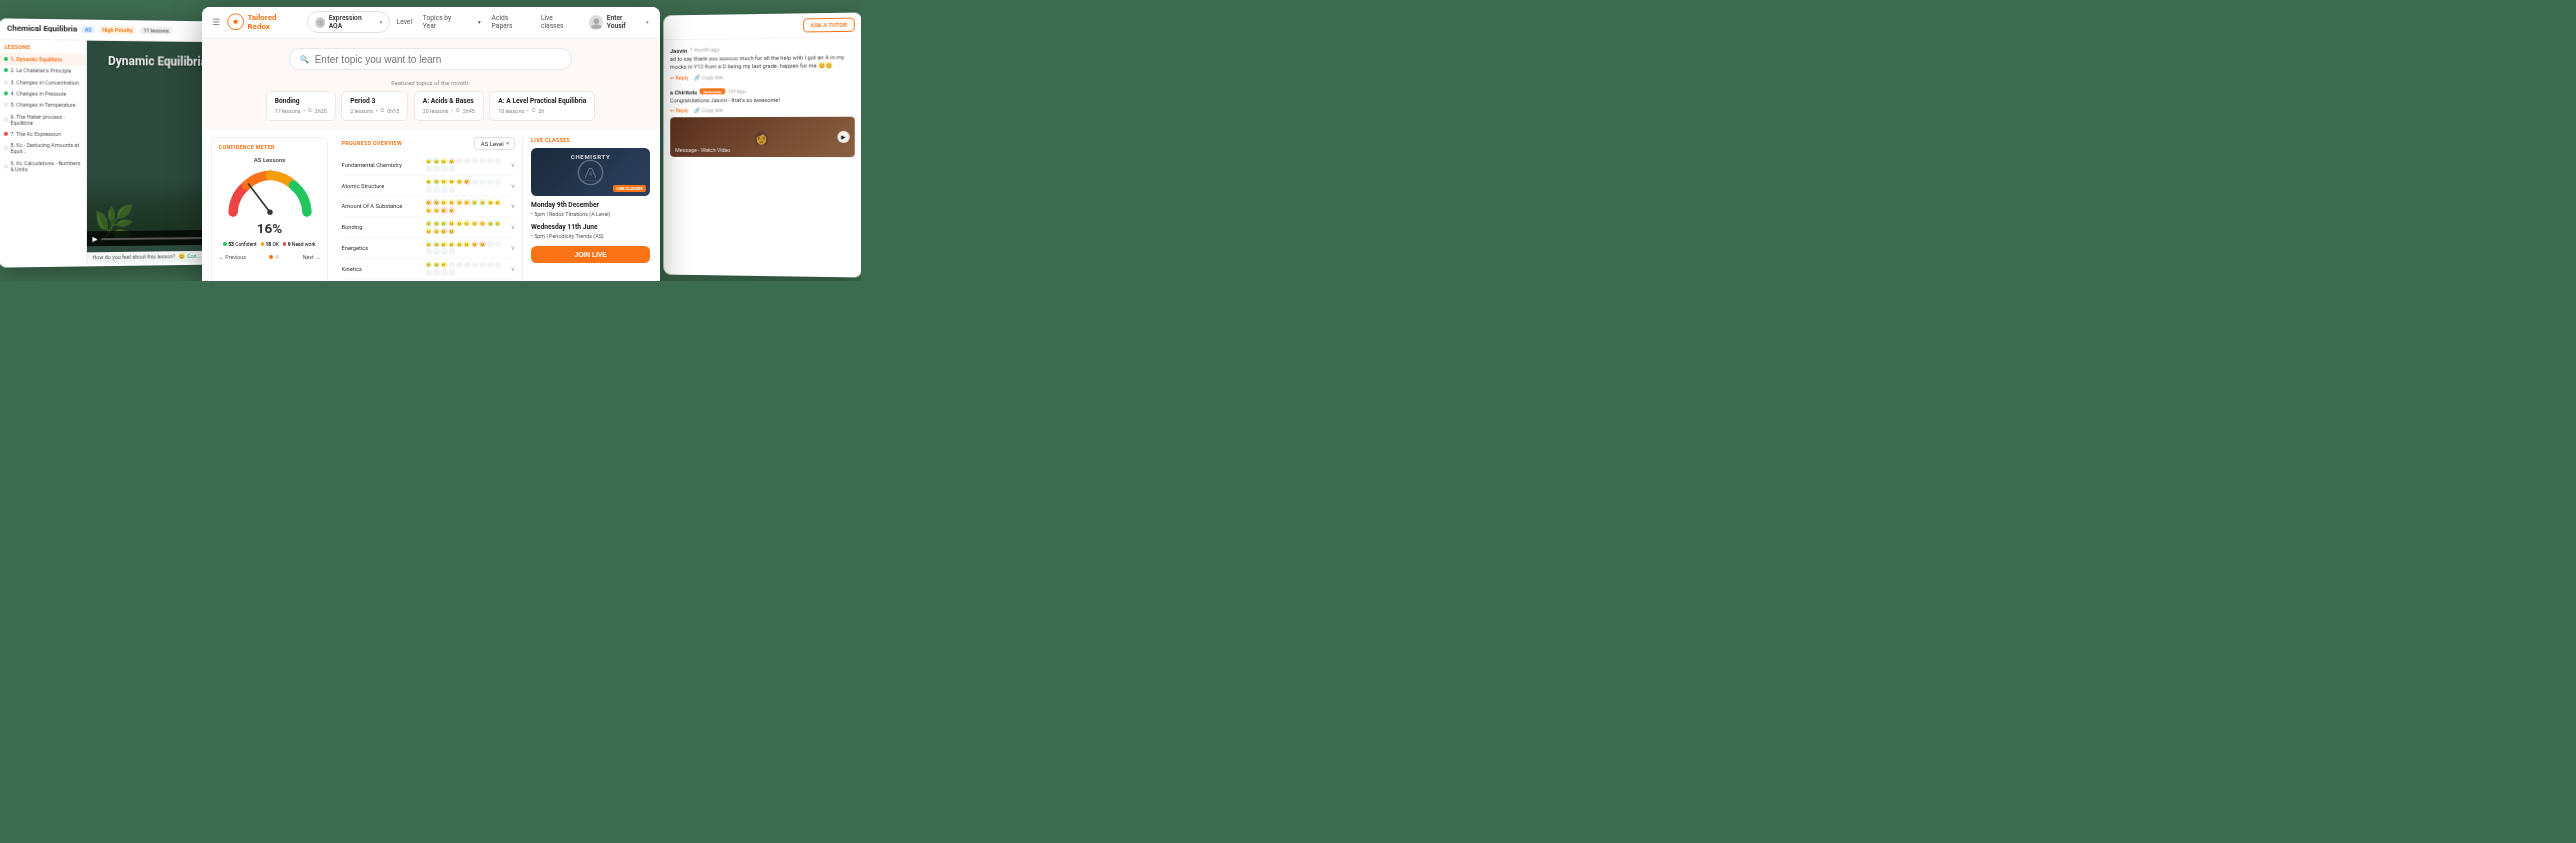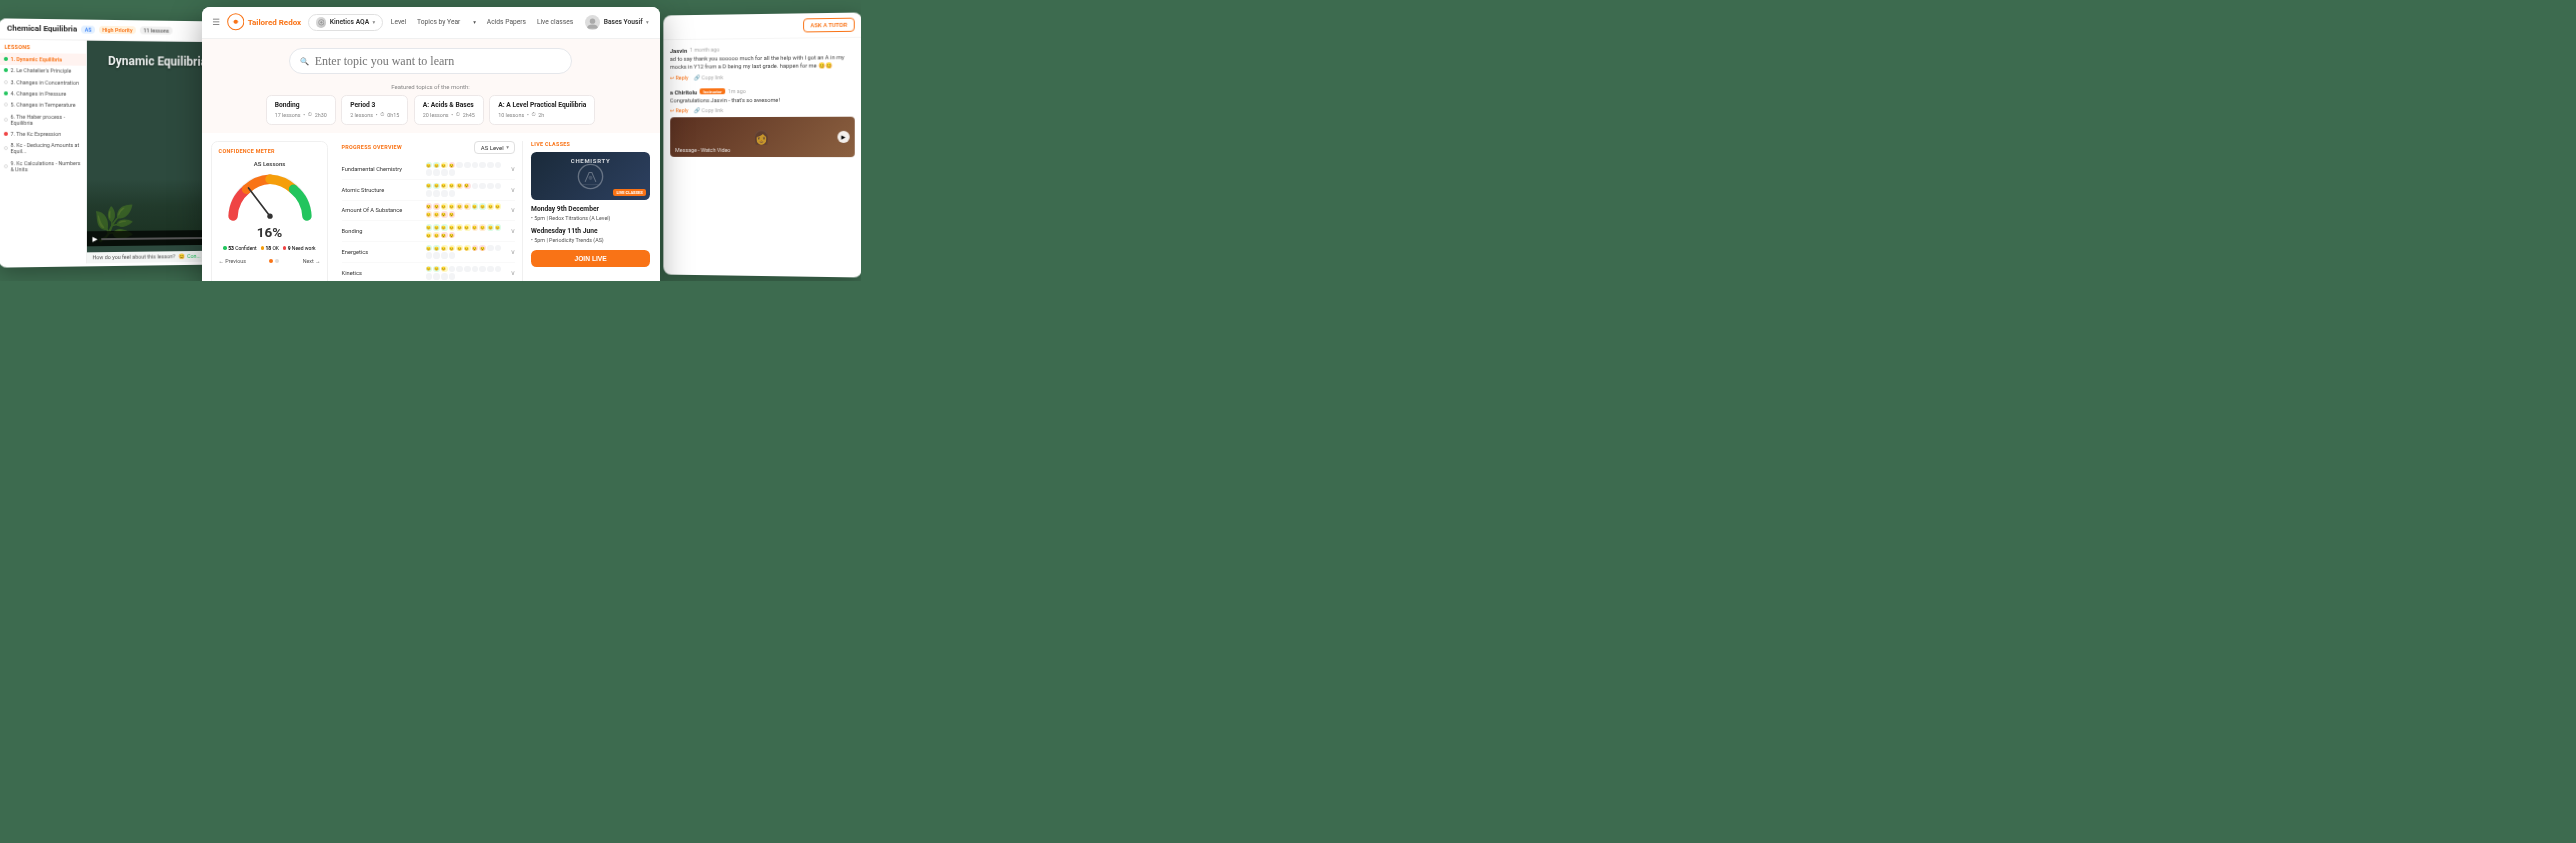--- a/index.html
+++ b/index.html
@@ -98,50 +98,50 @@
       <span style="font-size:8px;font-weight:700;color:#f97316;">Tailored Redox</span>
     </div>
 
     <div style="display:flex;align-items:center;gap:3.4px;padding:2px 6.7px;border:0.7px solid #e0e0e0;border-radius:13.5px;cursor:pointer;">
       <div style="width:10.8px;height:10.8px;border-radius:50%;background:linear-gradient(135deg,#e0e0e0,#c0c0c0);display:flex;align-items:center;justify-content:center;">
         <svg width="6.7" height="6.7" viewBox="0 0 10 10">
           <circle cx="5" cy="5" r="4" fill="none" stroke="#888" stroke-width="1"></circle>
           <path d="M3 5 L7 5 M5 3 L5 7" stroke="#888" stroke-width="1"></path>
         </svg>
       </div>
-      <span style="font-size:6.7px;font-weight:600;color:#333;">Kinetics AQA</span>
+      <span style="font-size:6.7px;font-weight:600;color:#333;">Expression AQA</span>
       <span style="font-size:5.4px;color:#888;">▾</span>
     </div>
 
     <div style="display:flex;gap:10.8px;margin-left:auto;align-items:center;">
       <span style="font-size:6.7px;color:#555;cursor:pointer;">Level</span>
       <span style="font-size:6.7px;color:#555;cursor:pointer;display:flex;align-items:center;gap:13px;">
         <span>Topics by Year</span>
         <span style="font-size:5.4px;">▾</span>
       </span>
       <span style="font-size:6.7px;color:#555;cursor:pointer;">Acids Papers</span>
       <span style="font-size:6.7px;color:#555;cursor:pointer;">Live classes</span>
     </div>
 
     <div style="display:flex;align-items:center;gap:3.4px;cursor:pointer;margin-left:5.4px;">
       <div style="width:15px;height:15px;border-radius:50%;background:#ddd;overflow:hidden;display:flex;align-items:center;justify-content:center;">
         <svg width="15" height="15" viewBox="0 0 22 22">
           <circle cx="11" cy="9" r="4" fill="#aaa"></circle>
           <path d="M3 20 Q3 14 11 14 Q19 14 19 20" fill="#aaa"></path>
         </svg>
       </div>
-      <span style="font-size:6.7px;font-weight:600;color:#333;">Bases Yousif</span>
+      <span style="font-size:6.7px;font-weight:600;color:#333;">Enter Yousif</span>
       <span style="font-size:5.4px;color:#888;">▾</span>
     </div>
   </div>
 
   <div style="background:#fef9f7;padding:9.4px 16px 5.4px;">
     <div style="display:flex;align-items:center;background:#fff;border:0.7px solid #e5e7eb;border-radius:16px;padding:4.7px 10.8px;gap:4.7px;max-width:283px;margin:0 auto;">
       <span style="color:#aaa;font-size:7.4px;">🔍</span>
-      <input type="text" style="flex: 1 1 0%; border: none; outline: none; font-size: 12px; color: rgb(170, 170, 170); background: transparent; font-family: Liberation Serif, serif;" placeholder="Enter topic you want to learn">
+      <input type="text" style="flex: 1 1 0%; border: none; outline: none; font-size: 10px; color: rgb(170, 170, 170); background: transparent;" placeholder="Enter topic you want to learn">
     </div>
   </div>
 
   <div style="background:#fef9f7;padding:2.7px 16px 8px;">
     <div style="text-align:center;font-size:6px;color:#888;margin-bottom:5.4px;">Featured topics of the month:</div>
     <div style="display:flex;gap:5.4px;justify-content:center;flex-wrap:wrap;">
       <div style="background:#fff;border:0.7px solid #ede8e8;border-radius:5.4px;padding:5.4px 8px;cursor:pointer;">
         <div style="font-size:6.7px;font-weight:700;color:#222;margin-bottom:2px;">Bonding</div>
         <div style="display:flex;align-items:center;gap:2.7px;font-size:5.4px;color:#888;">
           <span>17 lessons</span>

